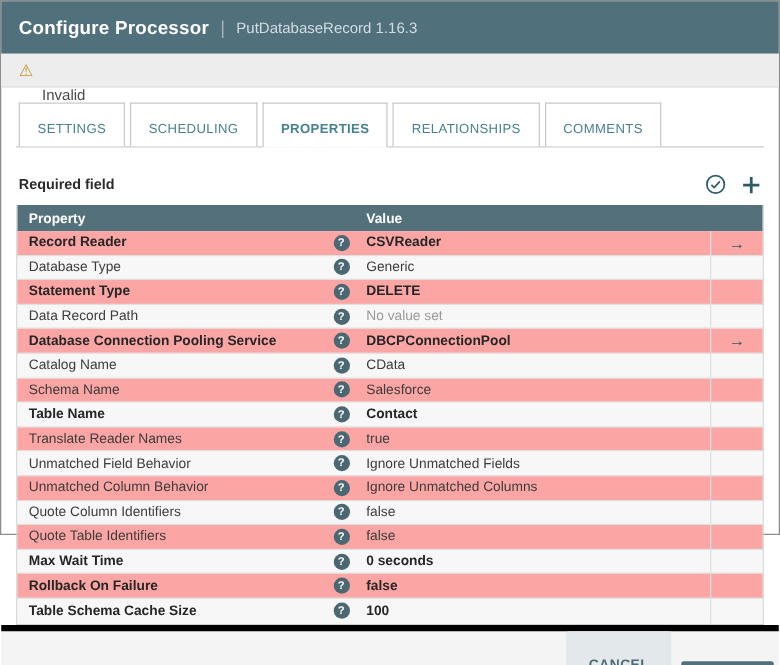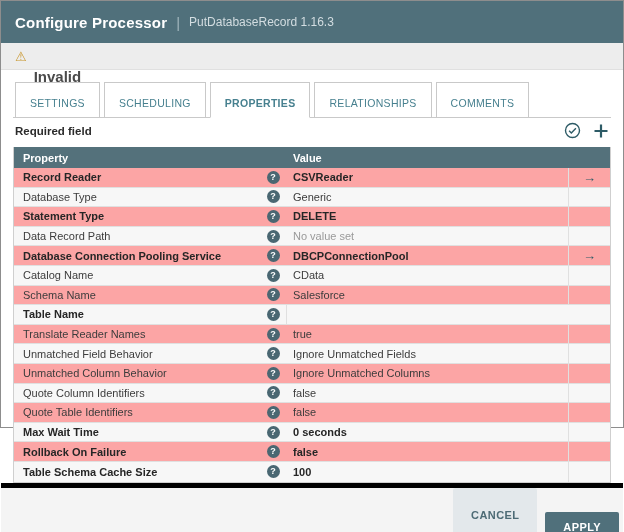--- a/index.html
+++ b/index.html
@@ -27,21 +27,21 @@
   .dlg-subtitle { font-size: 12px; color: #d3dde1; }
   
   .status-bar {
     height: 27px; flex: 0 0 27px;
     background: #ededed;
     border-bottom: 1px solid #e0e0e0;
     display: flex; align-items: center; gap: 7px;
     padding: 0 14px;
   }
   .warn-icon { color: #c9962c; font-size: 13px; line-height: 1; }
-  .status-label { font-size: 15px; font-weight: bold; color: #4a4a4a; margin-top: 40px; }
+  .status-label { font-size: 12px; font-weight: normal; color: #4a4a4a; margin-top: 40px; }
   
   .content { padding: 12px 12px 0 12px; flex: 1 1 auto; display: flex; flex-direction: column; }
   
   .tabs { display: flex; border-bottom: 1px solid #c9c9c9; padding-left: 2px; }
   .tab {
     font-size: 10.5px; color: #47808f; letter-spacing: 0.3px;
     border: 1px solid #c9c9c9; border-bottom: none;
     background: #fff;
     padding: 14px 14px 6px 14px;
     margin-right: 4px;
@@ -50,21 +50,21 @@
   }
   .tab.active {
     margin-bottom: -1px;
     padding-bottom: 8px;
     border-bottom: 1px solid #ffffff;
     font-weight: bold;
   }
   
   .table-toolbar {
     display: flex; align-items: center; justify-content: space-between;
-    margin: 4px 2px 8px 2px;
+    margin: 21px 2px 8px 2px;
   }
   .required-label { font-size: 11.5px; font-weight: bold; color: #2b2b2b; }
   .toolbar-icons { display: flex; align-items: center; gap: 12px; }
   .icon-btn { cursor: pointer; display: inline-flex; align-items: center; }
   
   .ptable { border: 1px solid #cfcfcf; border-top: none; }
   .ptable-header {
     display: flex;
     background: #54717b;
     color: #fff; font-size: 11px; font-weight: bold;
@@ -222,20 +222,21 @@
               <span class="help-badge">?</span>
             </span>
             <span class="col-value"><span class="value-text">Salesforce</span></span>
             <span class="col-arrow"></span>
           </div>
           <div class="prow bold">
             <span class="col-prop"><span class="prop-text">Table Name</span></span>
             <span class="col-help">
               <span class="help-badge">?</span>
             </span>
+            <span class="col-value"><span class="value-text">Contact</span></span>
             <span class="col-arrow"></span>
           </div>
           <div class="prow">
             <span class="col-prop"><span class="prop-text">Translate Reader Names</span></span>
             <span class="col-help">
               <span class="help-badge">?</span>
             </span>
             <span class="col-value"><span class="value-text">true</span></span>
             <span class="col-arrow"></span>
           </div>

